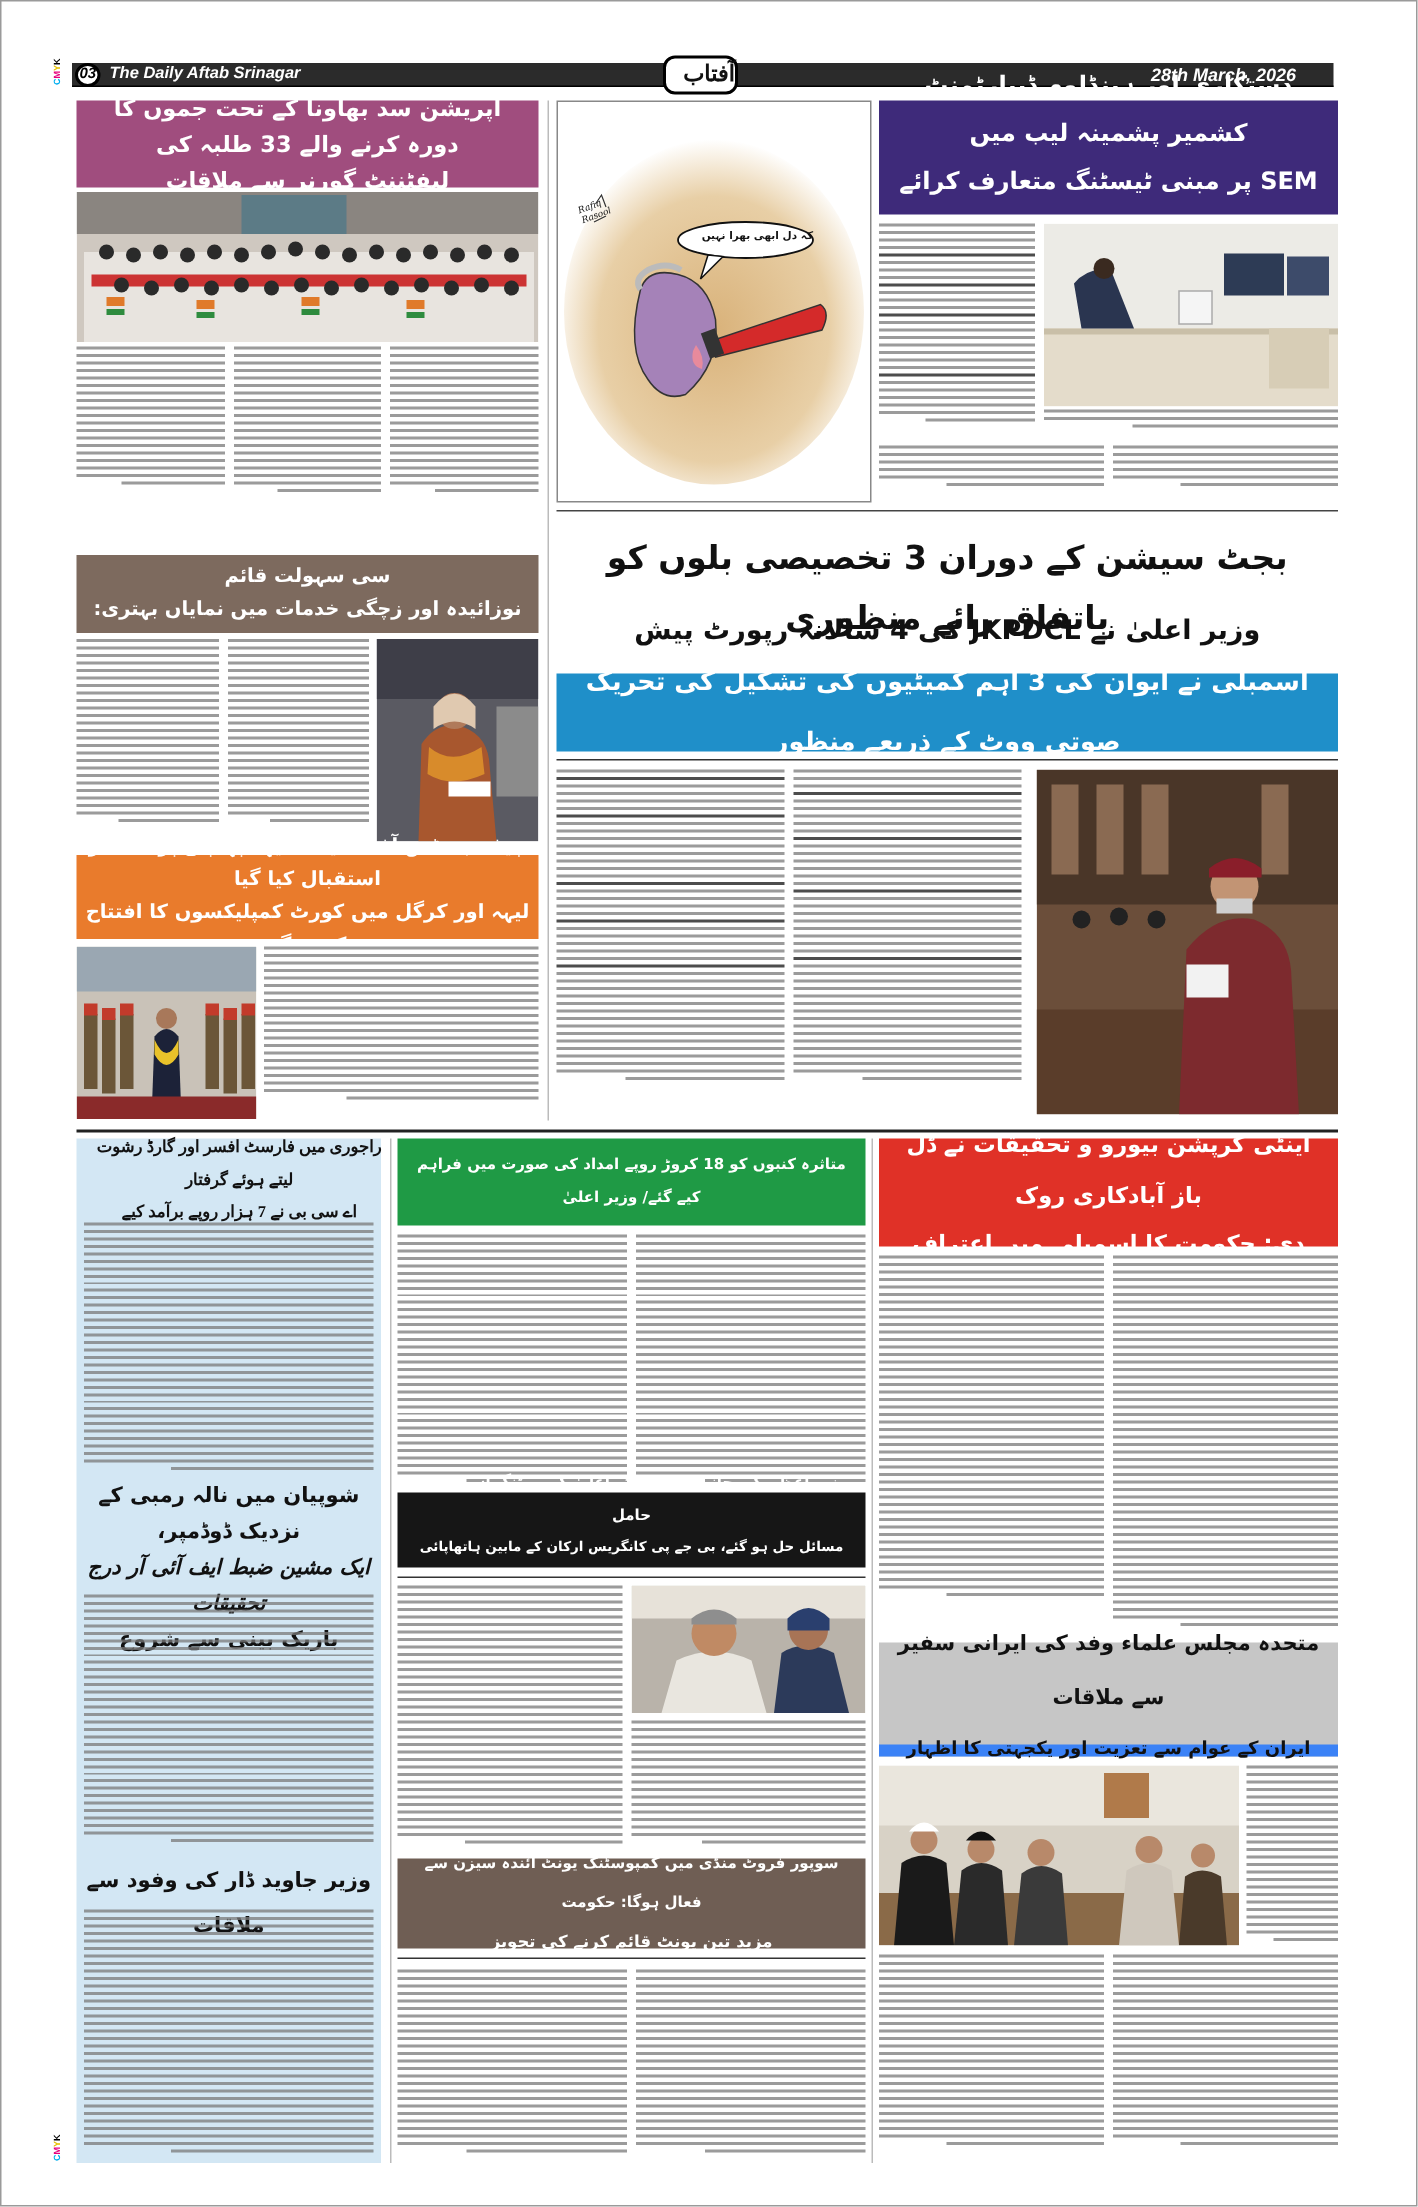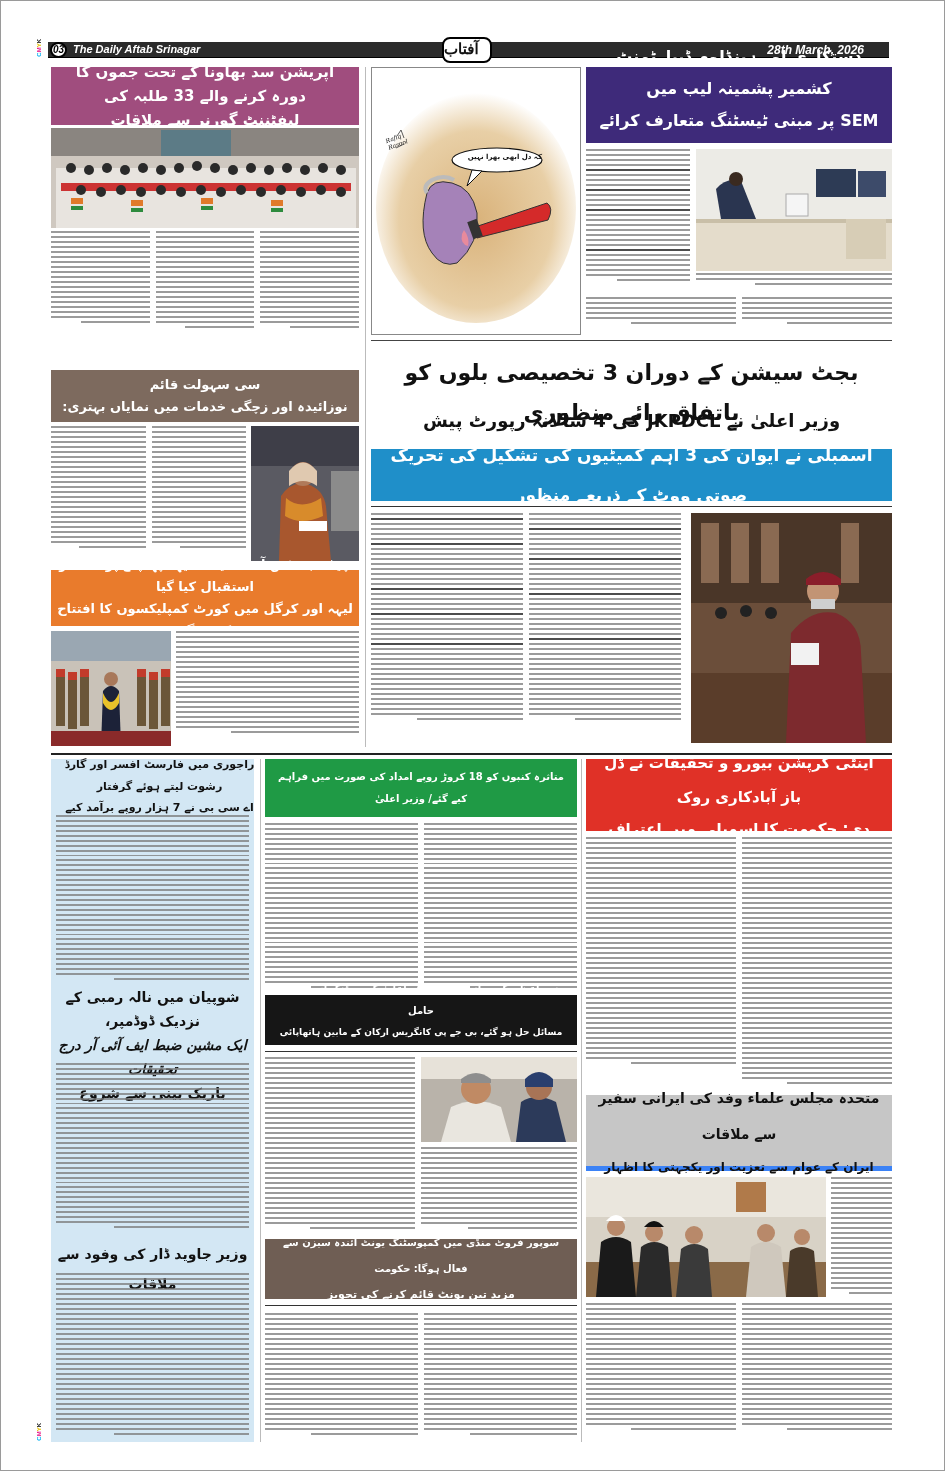--- a/index.html
+++ b/index.html
@@ -4,21 +4,21 @@
 <style>
   * { box-sizing: border-box; margin: 0; padding: 0; }
   html, body { width: 945px; height: 1471px; background: #ffffff; overflow: hidden; }
   body { position: relative; font-family: "DejaVu Sans", sans-serif; color: #111; border: 1px solid #9a9a9a; }
   .abs { position: absolute; }
   .urdu { direction: rtl; font-family: "DejaVu Sans", sans-serif; }
   .hdr-bar { left: 47px; top: 41px; width: 841px; height: 16px; background: #2b2b2b; border-bottom: 1px solid #000; }
   .pg-num { left: 49px; top: 41px; width: 17px; height: 16px; border-radius: 50%; background: #fff; border: 2px solid #000; color: #000; font: bold italic 10px "Liberation Sans", sans-serif; text-align: center; line-height: 12px; }
   .paper-name { left: 72px; top: 42px; color: #fff; font: bold italic 11px "Liberation Sans", sans-serif; }
   .date { right: 80px; top: 42px; color: #fff; font: bold italic 12px "Liberation Sans", sans-serif; }
-  .logo { left: 441px; top: 36px; width: 50px; height: 26px; background: #fff; border: 2px solid #000; border-radius: 8px; font: bold 15px "DejaVu Serif", serif; text-align: left; line-height: 20px; }
+  .logo { left: 441px; top: 36px; width: 50px; height: 26px; background: #fff; border: 2px solid #000; border-radius: 8px; font: bold 15px "DejaVu Serif", serif; text-align: right; line-height: 20px; }
   .cmyk { left: 35px; width: 6px; font: bold 6px "Liberation Sans", sans-serif; writing-mode: vertical-rl; transform: rotate(180deg); letter-spacing: 0; }
   .cmyk span:nth-child(1){color:#00aeef} .cmyk span:nth-child(2){color:#e6007e} .cmyk span:nth-child(3){color:#e6c000} .cmyk span:nth-child(4){color:#000}
   .headline { display: flex; flex-direction: column; justify-content: center; align-items: center; text-align: center; color: #fff; padding: 2px 6px; }
   .headline .l1 { font-size: 15px; line-height: 24px; font-weight: bold; }
   .headline .l2 { font-size: 13px; line-height: 22px; font-weight: bold; }
   .photo { overflow: hidden; }
   .cols { display: flex; flex-direction: row-reverse; gap: 6px; }
   .col { flex: 1; display: flex; flex-direction: column; gap: 3px; }
   .col i { display: block; height: 2px; background: #7a7a7a; opacity: .75; }
   .col i.s { width: 70%; margin-left: auto; }
@@ -534,21 +534,21 @@
     <circle cx="132" cy="78" r="16" fill="#c29474"></circle>
     <path d="M115 66 Q132 52 150 66 L150 72 L115 72 Z" fill="#8a1e2a"></path>
     <rect x="120" y="86" width="24" height="10" fill="#cfcfcf"></rect>
     <rect x="100" y="130" width="28" height="22" fill="#f2f2f2"></rect>
   </svg>
 </div>
 
 <div class="abs rule" style="left:50px;top:752px;width:841px;height:2px;background:#222;"></div>
 
 <div class="abs" style="left:50px;top:758px;width:203px;height:683px;background:#d3e7f4;"></div>
-<div class="abs headline urdu" style="left:50px;top:760px;width:217px;height:50px;color:#111;">
+<div class="abs headline urdu" style="left:50px;top:760px;width:217px;height:50px;color:#111;font-family:Liberation Serif, serif;">
   <div style="font-size:11px;line-height:22px;font-weight:bold;">راجوری میں فارسٹ افسر اور گارڈ رشوت لیتے ہوئے گرفتار</div>
   <div style="font-size:11px;line-height:20px;font-weight:bold;">اے سی بی نے 7 ہزار روپے برآمد کیے</div>
 </div>
 <div class="abs" style="left:55px;top:814px;width:193px;height:165px;">
   <div class="cols" style="height:165px;">
     <div class="col">
         <i></i>
         <i></i>
         <i></i>
         <i></i>
@@ -1008,21 +1008,21 @@
         <i></i>
         <i></i>
         <i></i>
         <i></i>
         <i class="s"></i>
       </div>
   </div>
 
 </div>
 
-<div class="abs headline urdu" style="left:585px;top:1094px;width:306px;height:76px;background:#c6c6c6;color:#111;border-bottom:5px solid #3b82f6;">
+<div class="abs headline urdu" style="left:585px;top:1094px;width:306px;height:76px;background:#c6c6c6;color:#111;border-bottom:8px solid #3b82f6;">
   <div style="font-size:14px;line-height:36px;font-weight:bold;">متحدہ مجلس علماء وفد کی ایرانی سفیر سے ملاقات</div>
   <div style="font-size:12px;line-height:30px;font-weight:bold;text-align:center;">ایران کے عوام سے تعزیت اور یکجہتی کا اظہار</div>
 </div>
 <div class="abs photo" style="left:585px;top:1176px;width:240px;height:120px;">
   <svg width="240" height="120" viewBox="0 0 240 120">
     <rect width="240" height="120" fill="#d8d2c6"></rect>
     <rect x="0" y="0" width="240" height="40" fill="#eae6dd"></rect>
     <rect x="150" y="5" width="30" height="30" fill="#b07a4a"></rect>
     <rect x="0" y="85" width="240" height="35" fill="#8a6a48"></rect>
     <g>

